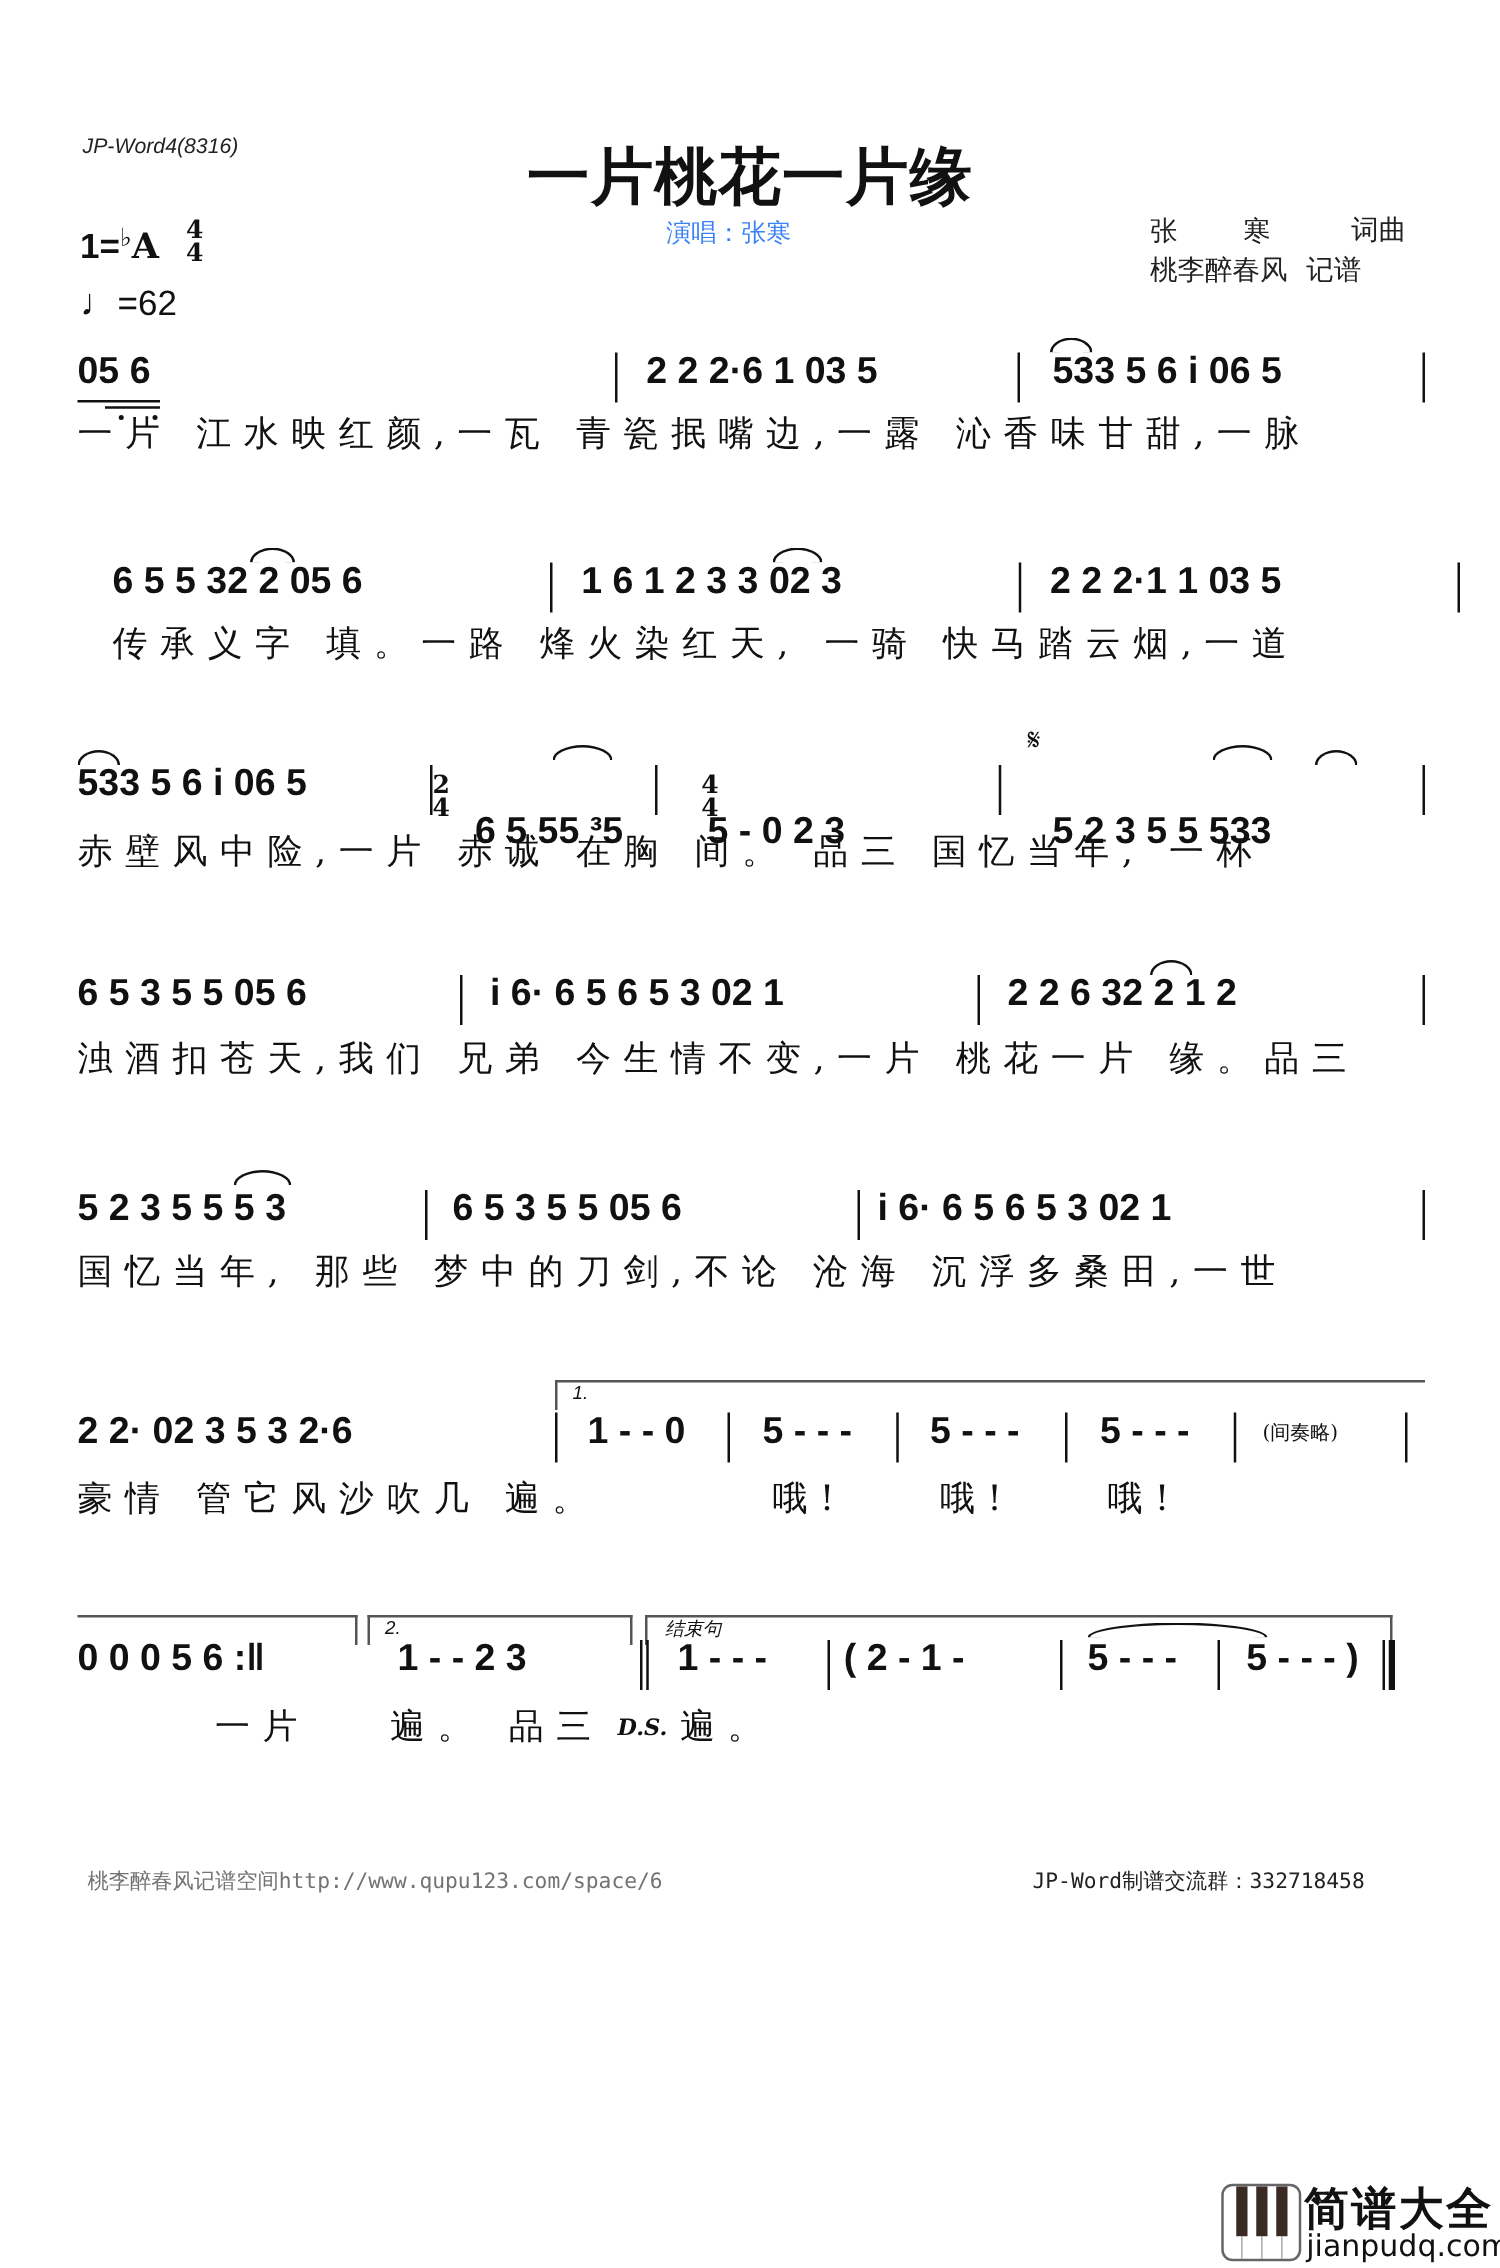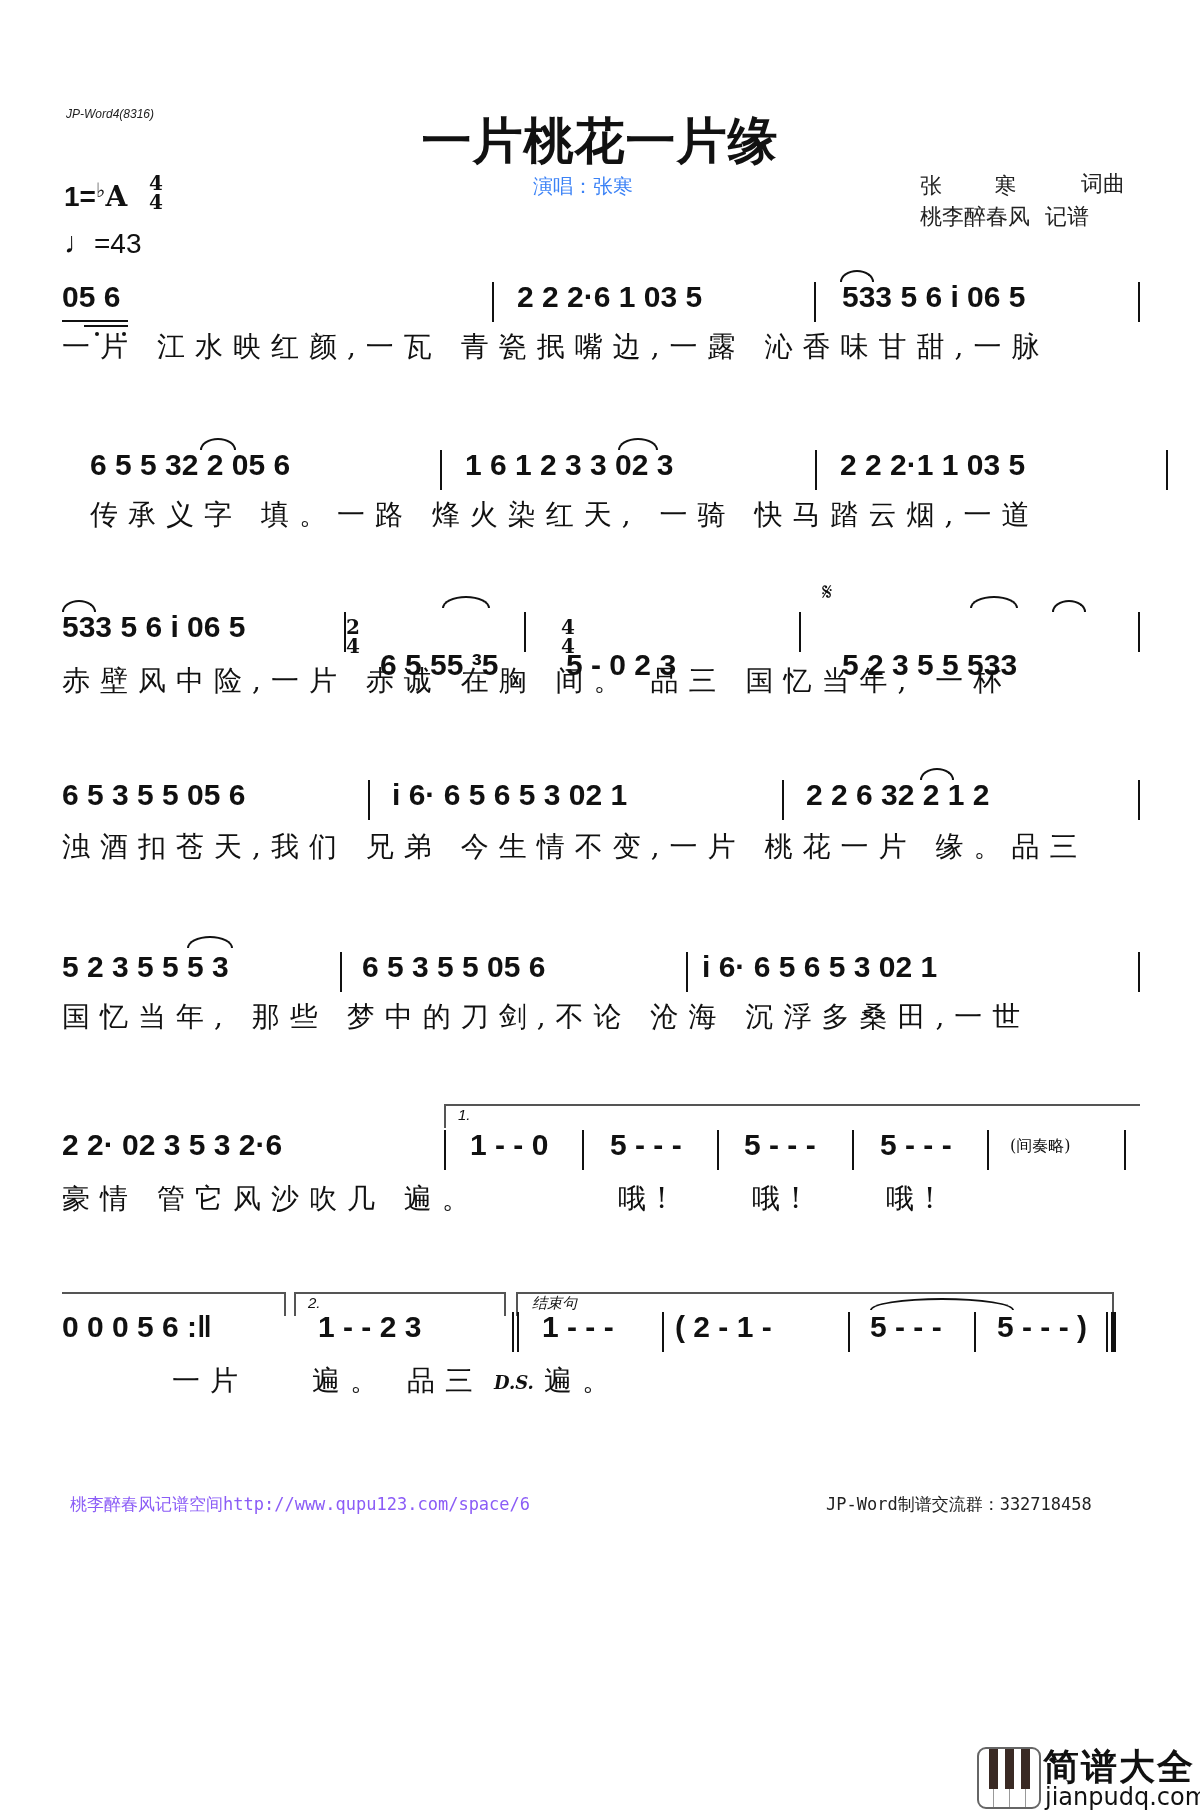--- a/index.html
+++ b/index.html
@@ -1,18 +1,18 @@
 <!DOCTYPE html>
 <html><head>
 <meta charset="utf-8">
 <style>
   html,body{margin:0;padding:0;background:#fff;}
   body{width:1200px;height:1814px;position:relative;overflow:hidden;font-family:"DejaVu Sans",sans-serif;color:#111;}
   .abs{position:absolute;}
-  .software{left:66px;top:107px;font-size:12px;font-style:italic;font-family:"Liberation Sans",sans-serif;color:#222;}
+  .software{left:66px;top:107px;font-size:17px;font-style:italic;font-family:"Liberation Sans",sans-serif;color:#222;}
   .title{left:0;width:1200px;top:108px;text-align:center;font-size:50px;font-weight:bold;font-family:"DejaVu Serif",serif;letter-spacing:1px;}
   .singer{left:533px;top:173px;font-size:20px;font-family:"DejaVu Sans",sans-serif;color:#3b82f6;}
   .credits{left:920px;top:170px;font-size:22px;line-height:31px;font-family:"DejaVu Serif",serif;color:#222;}
   .credits .c1{display:flex;justify-content:space-between;width:205px;}
   .credits .c1 span:last-child{margin-left:auto;font-family:Liberation Mono, monospace;}
   .key{left:64px;top:180px;font-size:28px;font-weight:bold;font-family:"Liberation Sans",sans-serif;}
   .key .flat{font-size:20px;vertical-align:top;position:relative;top:-2px;font-weight:normal;}
   .key .A{font-family:"DejaVu Serif",serif;}
   .timesig{display:inline-block;vertical-align:middle;text-align:center;font-family:"DejaVu Serif",serif;font-weight:bold;font-size:20px;line-height:19px;margin-left:14px;position:relative;top:-6px;}
   .tempo{left:64px;top:226px;font-size:28px;font-family:"Liberation Sans",sans-serif;}
@@ -20,21 +20,21 @@
 
   .row{position:absolute;left:62px;width:1078px;}
   .notes{position:absolute;left:0;height:42px;font-family:"Liberation Sans",sans-serif;font-weight:bold;font-size:30px;white-space:nowrap;}
   .lyrics{position:absolute;left:0;font-family:"DejaVu Serif",serif;font-size:28px;white-space:nowrap;letter-spacing:10px;}
   .bar{position:absolute;width:2px;background:#111;height:40px;}
   .ul{position:absolute;height:2px;background:#111;}
   .dot{position:absolute;width:4px;height:4px;border-radius:50%;background:#111;}
   .slur{position:absolute;border:2px solid #111;border-bottom:none;border-radius:50% 50% 0 0/100% 100% 0 0;height:10px;}
   .volta{position:absolute;border-top:2px solid #555;border-left:2px solid #555;height:22px;}
   .voltalabel{position:absolute;font-style:italic;font-size:15px;font-family:"Liberation Sans",sans-serif;}
-  .footer-left{left:70px;top:1493px;font-size:17px;font-family:"DejaVu Sans Mono",monospace;color:#8b5cf6;}
+  .footer-left{left:70px;top:1493px;font-size:17px;font-family:"DejaVu Sans Mono",monospace;color:#737373;}
   .footer-right{left:826px;top:1493px;font-size:17px;font-family:"DejaVu Sans Mono",monospace;color:#222;}
   .logo{left:977px;top:1745px;width:220px;height:62px;}
   .piano{position:absolute;left:0;top:2px;width:60px;height:58px;border:2px solid #666;border-radius:9px;background:#fff;overflow:hidden;}
   .piano .bk{position:absolute;top:0;width:9px;height:40px;background:#3a2a24;}
   .piano .ln{position:absolute;top:40px;width:1px;height:20px;background:#999;}
   .logo-cn{position:absolute;left:66px;top:-2px;font-size:36px;font-family:"DejaVu Sans",sans-serif;font-weight:bold;letter-spacing:2px;color:#111;}
   .logo-en{position:absolute;left:68px;top:38px;font-size:24px;font-family:"DejaVu Sans",sans-serif;color:#111;}
 </style>
 </head>
 <body>
@@ -54,21 +54,21 @@
   </div>
 </div>
 <div class="abs key">
   <span>1</span><span>=</span><span class="flat">♭</span><span class="A">A</span>
   <span class="timesig">
     <div>4</div>
     <div>4</div>
   </span>
 </div>
 <div class="abs tempo">
-  <span class="note">♩</span><span>=</span><span>43</span>
+  <span class="note">♩</span><span>=</span><span>62</span>
 </div>
 
 <div class="row" style="top:280px;height:100px;">
   <div class="notes" style="left:0">05 6</div>
   <div class="bar" style="left:430px;top:2px"></div>
   <div class="notes" style="left:455px">2 2  2·6  1  03 5</div>
   <div class="bar" style="left:752px;top:2px"></div>
   <div class="notes" style="left:780px">533  5 6  i  06 5</div>
   <div class="bar" style="left:1076px;top:2px"></div>
   <div class="slur" style="left:778px;top:-10px;width:30px"></div>

